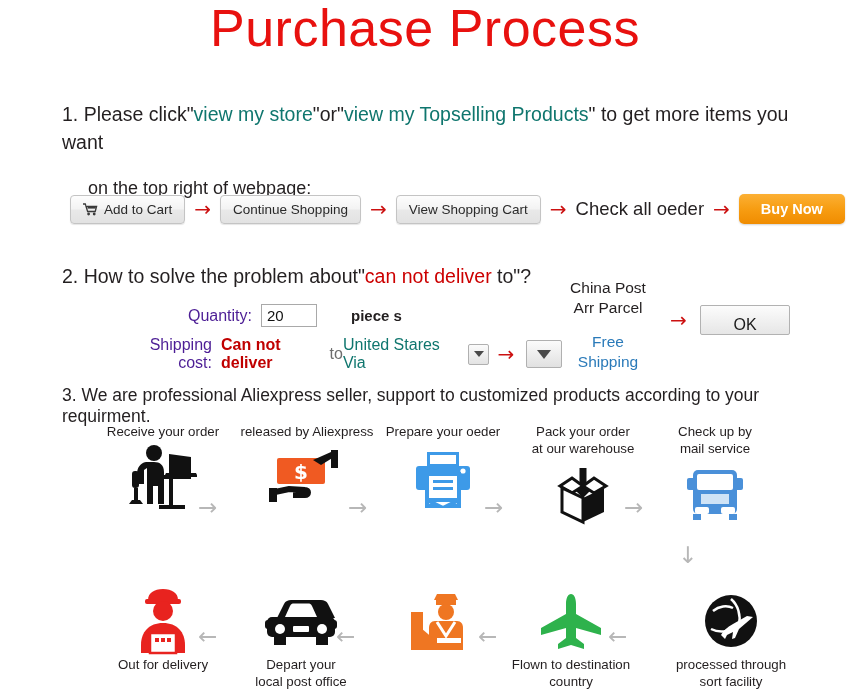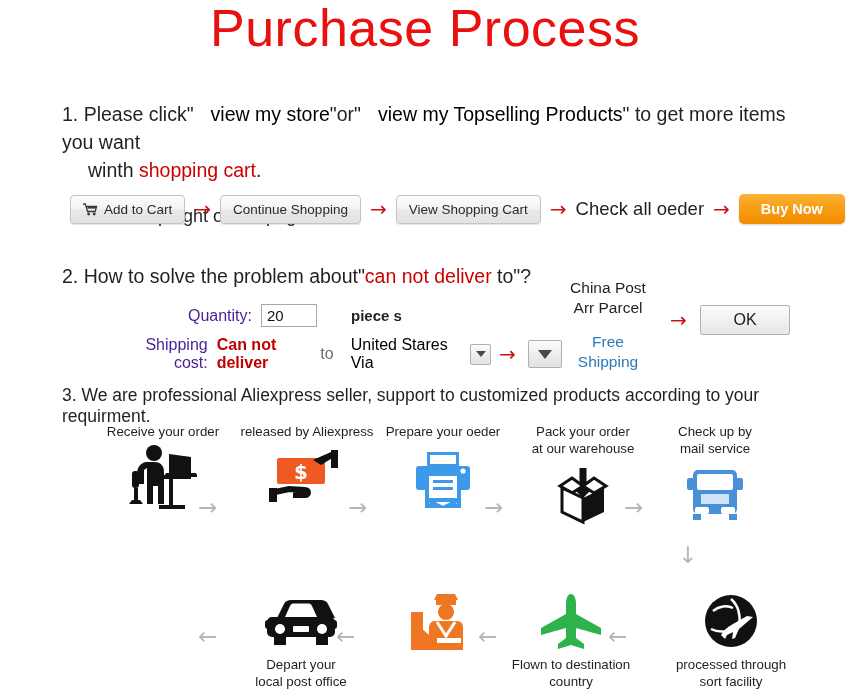--- a/index.html
+++ b/index.html
@@ -20,21 +20,21 @@
     font-weight: 400;
     letter-spacing: 0.5px;
     padding-top: 0;
     line-height: 1.1;
     font-family: "Liberation Sans", sans-serif;
   }
 
   
   .sec { position: absolute; left: 62px; }
   .step-line { font-size: 19.5px; line-height: 28px; color: #231f20; }
-  .lnk { color: #000000; margin-left: 17px; }
+  .lnk { color: #0f766e; }
   .red { color: #cc0000; }
   .red-strong { color: #c00000; font-weight: bold; }
   .gray-lbl { color: #6d6d6d; }
 
   
   #sec1 { top: 100px; width: 740px; }
   .indent { margin-left: 26px; }
   .sub-line { font-size: 18px; margin-top: 22px; margin-left: 26px; color: #231f20; }
 
   .btnrow {
@@ -101,21 +101,21 @@
   
   #ship-block { position: absolute; left: 548px; top: 278px; width: 120px; text-align: center; }
   #ship-block .cpost { font-size: 15.5px; line-height: 20px; color: #231f20; }
   #ship-block .free { font-size: 15.5px; line-height: 20px; color: #2a7ab9; margin-top: 14px; }
   #ok-arrow { position: absolute; left: 670px; top: 308px; color: #cc1111; font-size: 20px; font-family:"DejaVu Sans",sans-serif; }
   #ok-btn {
     position: absolute; left: 700px; top: 305px;
     width: 90px; height: 30px;
     border: 1px solid #b2b2b2; border-radius: 2px;
     background: linear-gradient(to bottom,#fcfcfc,#e6e6e6);
-    display: flex; align-items: center; justify-content: center;
+    display: flex; align-items: flex-end; justify-content: center;
     font-size: 16px; color: #1a1a1a;
   }
 
   
   #sec3 { top: 385px; width: 760px; font-size: 17.5px; }
 
   .flow { position: absolute; left: 0; top: 424px; width: 850px; }
   .flow-row { position: relative; width: 850px; height: 125px; }
   .cell {
     position: absolute; width: 150px;
@@ -134,21 +134,20 @@
 </style>
 </head>
 <body>
 
 <div class="title">Purchase Process</div>
 
 <div class="sec" id="sec1">
   <div class="step-line">
     <span>1.</span>
     <span>Please click"</span><span class="lnk">view my store</span><span>"or"</span><span class="lnk">view my Topselling Products</span><span>" to get more items you want</span>
-    <div class="indent"><span>winth </span><span class="red">shopping cart</span><span>.</span></div>
   </div>
   <div class="sub-line">on the top right of webpage:</div>
 </div>
 
 <div class="btnrow">
   <div class="ui-btn">
     <span class="cart-ico">
       <svg width="15" height="13" viewBox="0 0 15 13">
         <path d="M0 1h2.3l.5 1.6M3 3.3h10.6l-1.4 5.2H4.6L3 3.3z" fill="none" stroke="#3a3a3a" stroke-width="1.3"></path>
         <rect x="4.5" y="3.6" width="8.3" height="2" fill="#3a3a3a"></rect>
@@ -303,20 +302,36 @@
           <rect x="6" y="46" width="8" height="6" fill="#4a90d9"></rect>
           <rect x="42" y="46" width="8" height="6" fill="#4a90d9"></rect>
         </svg>
       </div>
     </div>
   </div>
 
   <span class="varrow" style="left:678px; top:118px;">↓</span>
 
   <div class="flow-row" style="height:120px; margin-top:36px;">
+    <div class="cell" style="left:88px;">
+      <div class="icon-box" style="height:72px;">
+        <svg width="62" height="68" viewBox="0 0 62 68">
+          <path d="M16 13c0-7 6-11 15-11s15 4 15 11H16z" fill="#e8231f"></path>
+          <rect x="13" y="12" width="36" height="5" rx="2" fill="#e8231f"></rect>
+          <circle cx="31" cy="24" r="10" fill="#e8231f"></circle>
+          <path d="M31 36c-14 0-22 9-22 22v8h44v-8c0-13-8-22-22-22z" fill="#e8231f"></path>
+          <rect x="18" y="46" width="26" height="20" fill="#ffffff" stroke="#e8231f" stroke-width="2.5"></rect>
+          <rect x="23" y="51" width="4" height="4" fill="#e8231f"></rect>
+          <rect x="29" y="51" width="4" height="4" fill="#e8231f"></rect>
+          <rect x="35" y="51" width="4" height="4" fill="#e8231f"></rect>
+        </svg>
+      </div>
+      <div class="cap">Out for delivery</div>
+      <div class="cap"></div>
+    </div>
     <span class="harrow" style="left:198px; top:40px;">←</span>
 
     <div class="cell" style="left:226px;">
       <div class="icon-box" style="height:72px;">
         <svg width="72" height="50" viewBox="0 0 72 50">
           <path d="M12 22l7-14c1.5-3 4-4 7-4h30c3 0 5.5 1 7 4l7 14z" fill="#111"></path>
           <rect x="2" y="21" width="68" height="20" rx="5" fill="#111"></rect>
           <rect x="0" y="24" width="8" height="9" rx="3" fill="#111"></rect>
           <rect x="64" y="24" width="8" height="9" rx="3" fill="#111"></rect>
           <path d="M20 21l5-11c1-2 2-2.5 4-2.5h14c2 0 3 .5 4 2.5l5 11z" fill="#ffffff"></path>

